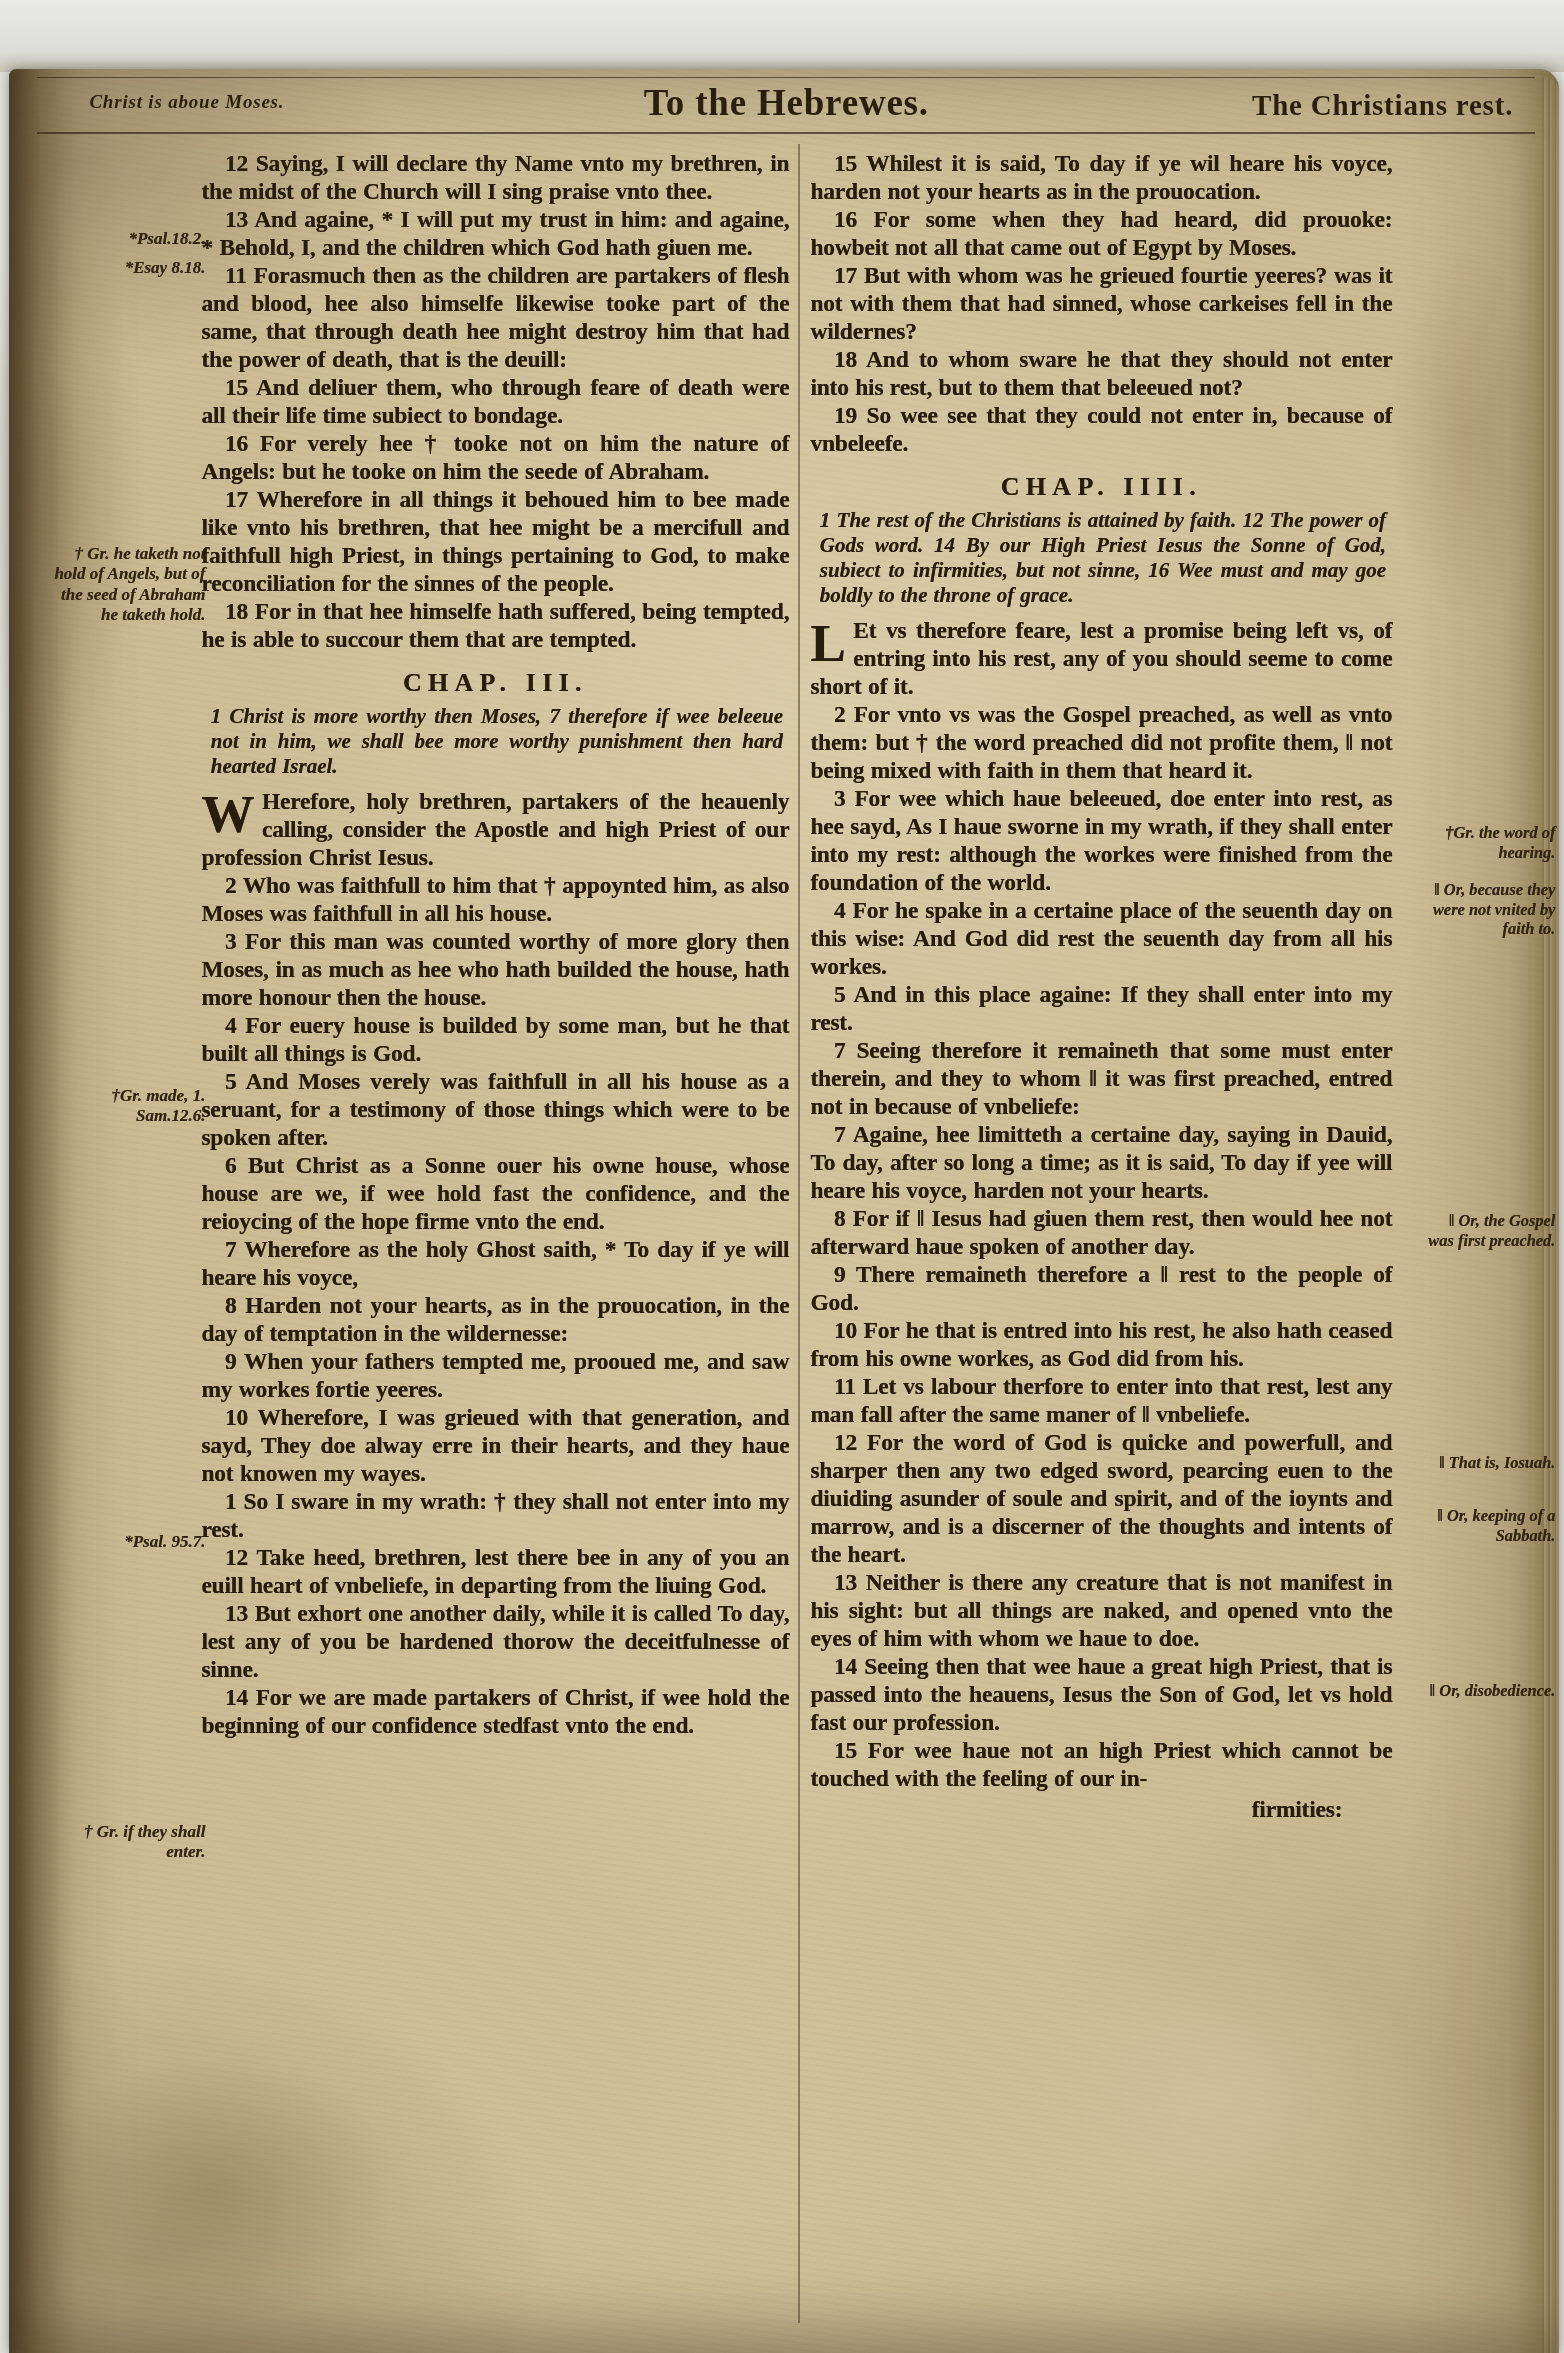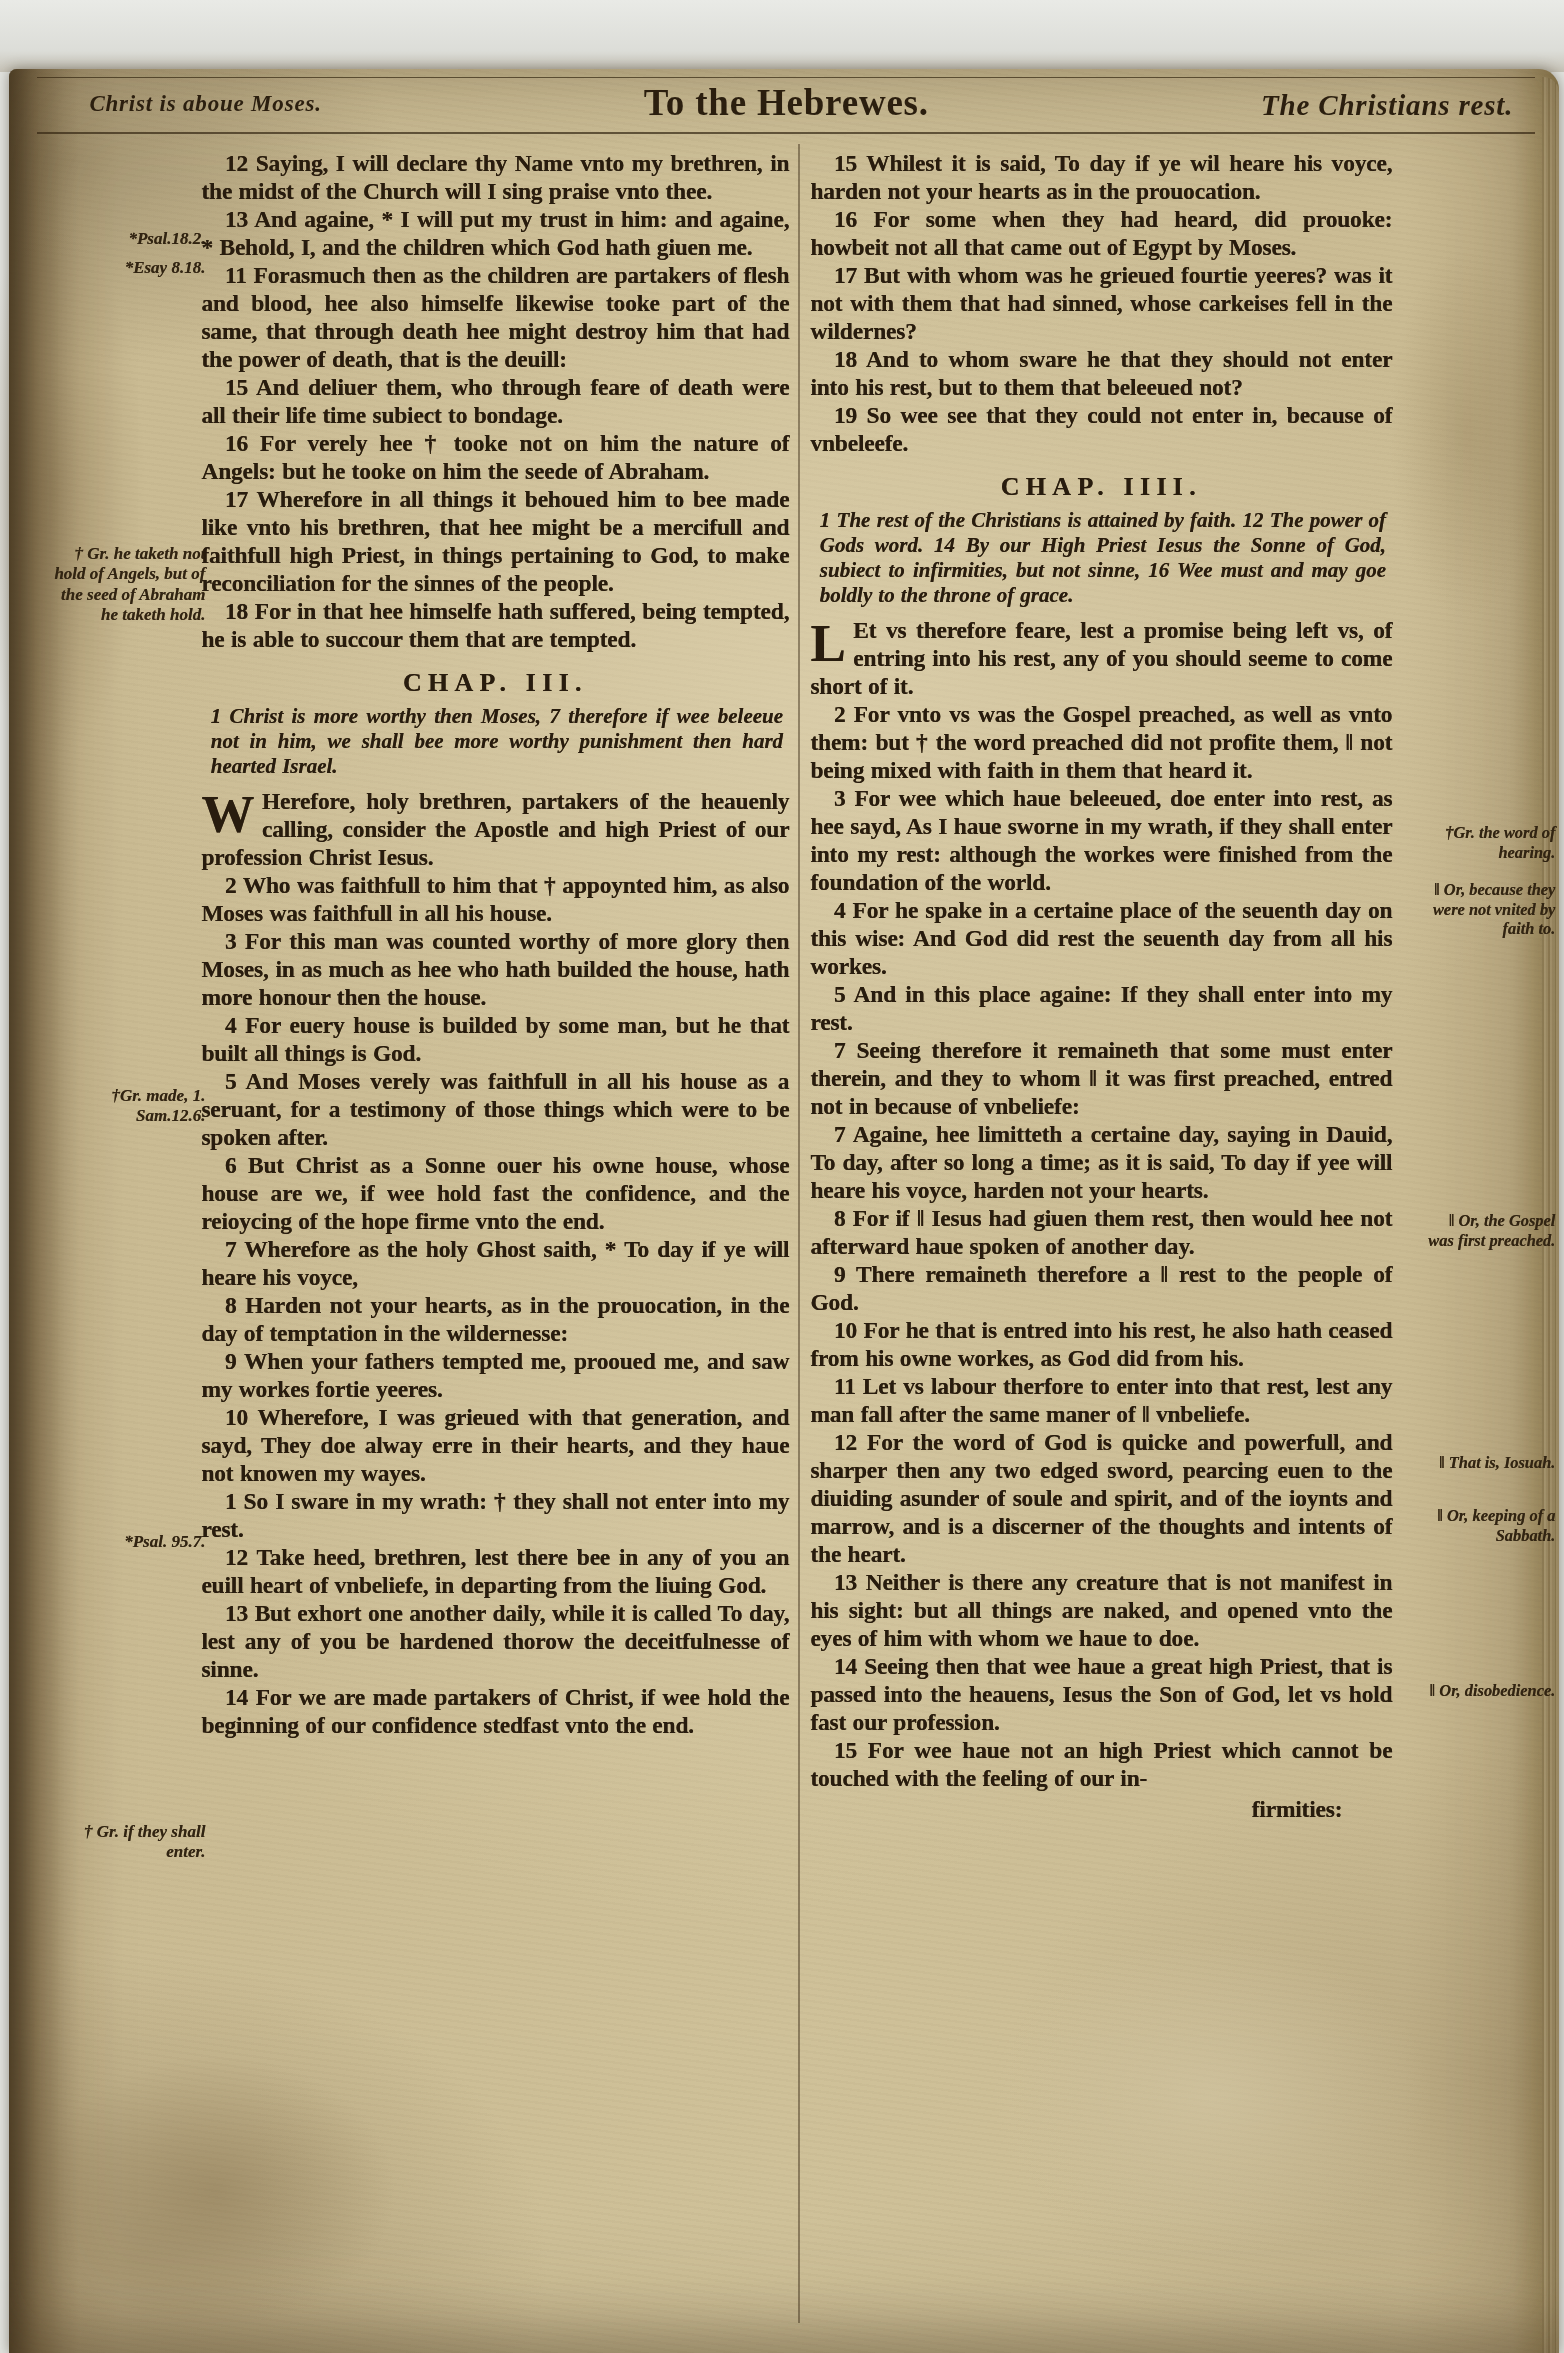--- a/index.html
+++ b/index.html
@@ -57,23 +57,23 @@
   .stain-d { right:23.5px; top:172px; width:172px; height:548px;
     background:radial-gradient(60% 45% at 60% 35%, rgba(128,106,66,.22), rgba(0,0,0,0) 75%); }
 
   
   .rule { position:absolute; left:28px; right:23.5px; height:1.6px;
     background:rgba(52,38,18,.7); }
   .rule-top { top:7.8px; }
   .rule-bottom { top:63px; }
   .running-head { position:absolute; left:28px; right:23.5px; top:9.4px; height:52px;
     color:#2a1e0f; font-weight:bold; }
-  .head-left { position:absolute; left:52px; top:12.5px; font-size:23px; font-style:italic; letter-spacing:0.8px; }
+  .head-left { position:absolute; left:52px; top:12.5px; font-size:19px; font-style:italic; letter-spacing:0.8px; }
   .head-center { position:absolute; left:50%; transform:translateX(-50%); top:3.1px; font-size:37px; letter-spacing:0.8px; }
-  .head-right { position:absolute; right:22px; top:11px; font-size:29px; font-style:italic; letter-spacing:0.8px; }
+  .head-right { position:absolute; right:22px; top:11px; font-size:29px; letter-spacing:0.8px; }
 
   
   .col {
     position:absolute; top:80px;
     text-align:justify; color:#281c0e; font-weight:bold;
     font-size:23.5px; line-height:28px; letter-spacing:-0.2px; word-spacing:0.8px;
     text-shadow:0 0 0.5px rgba(58,40,18,.85);
     z-index:2;
   }
   .col-left  { left:192px; width:588px; }

